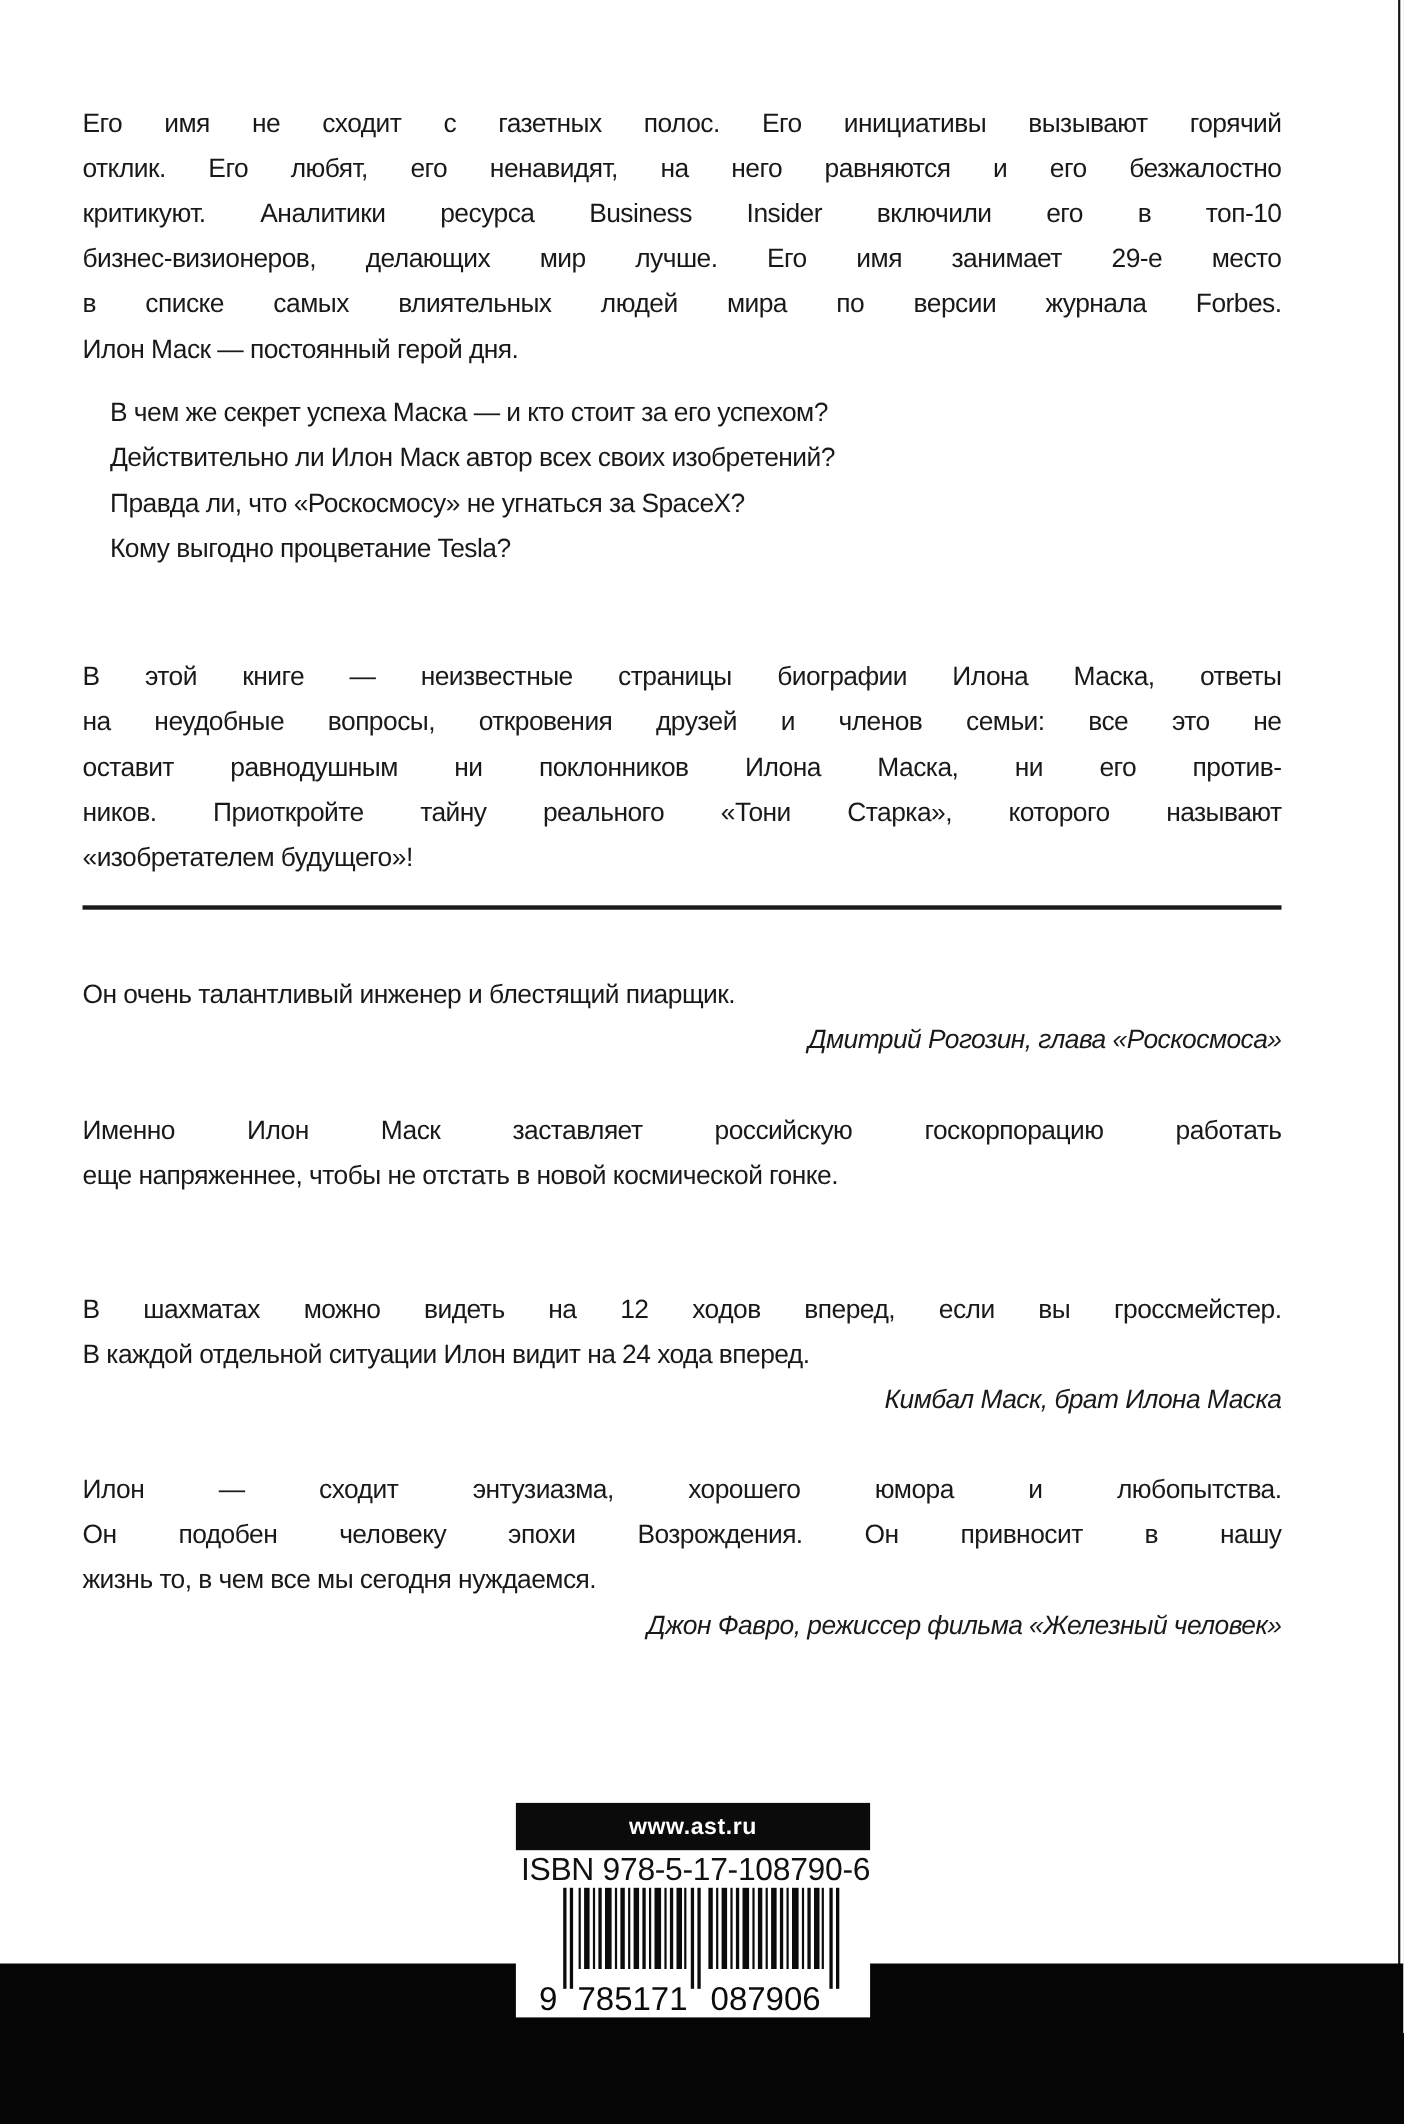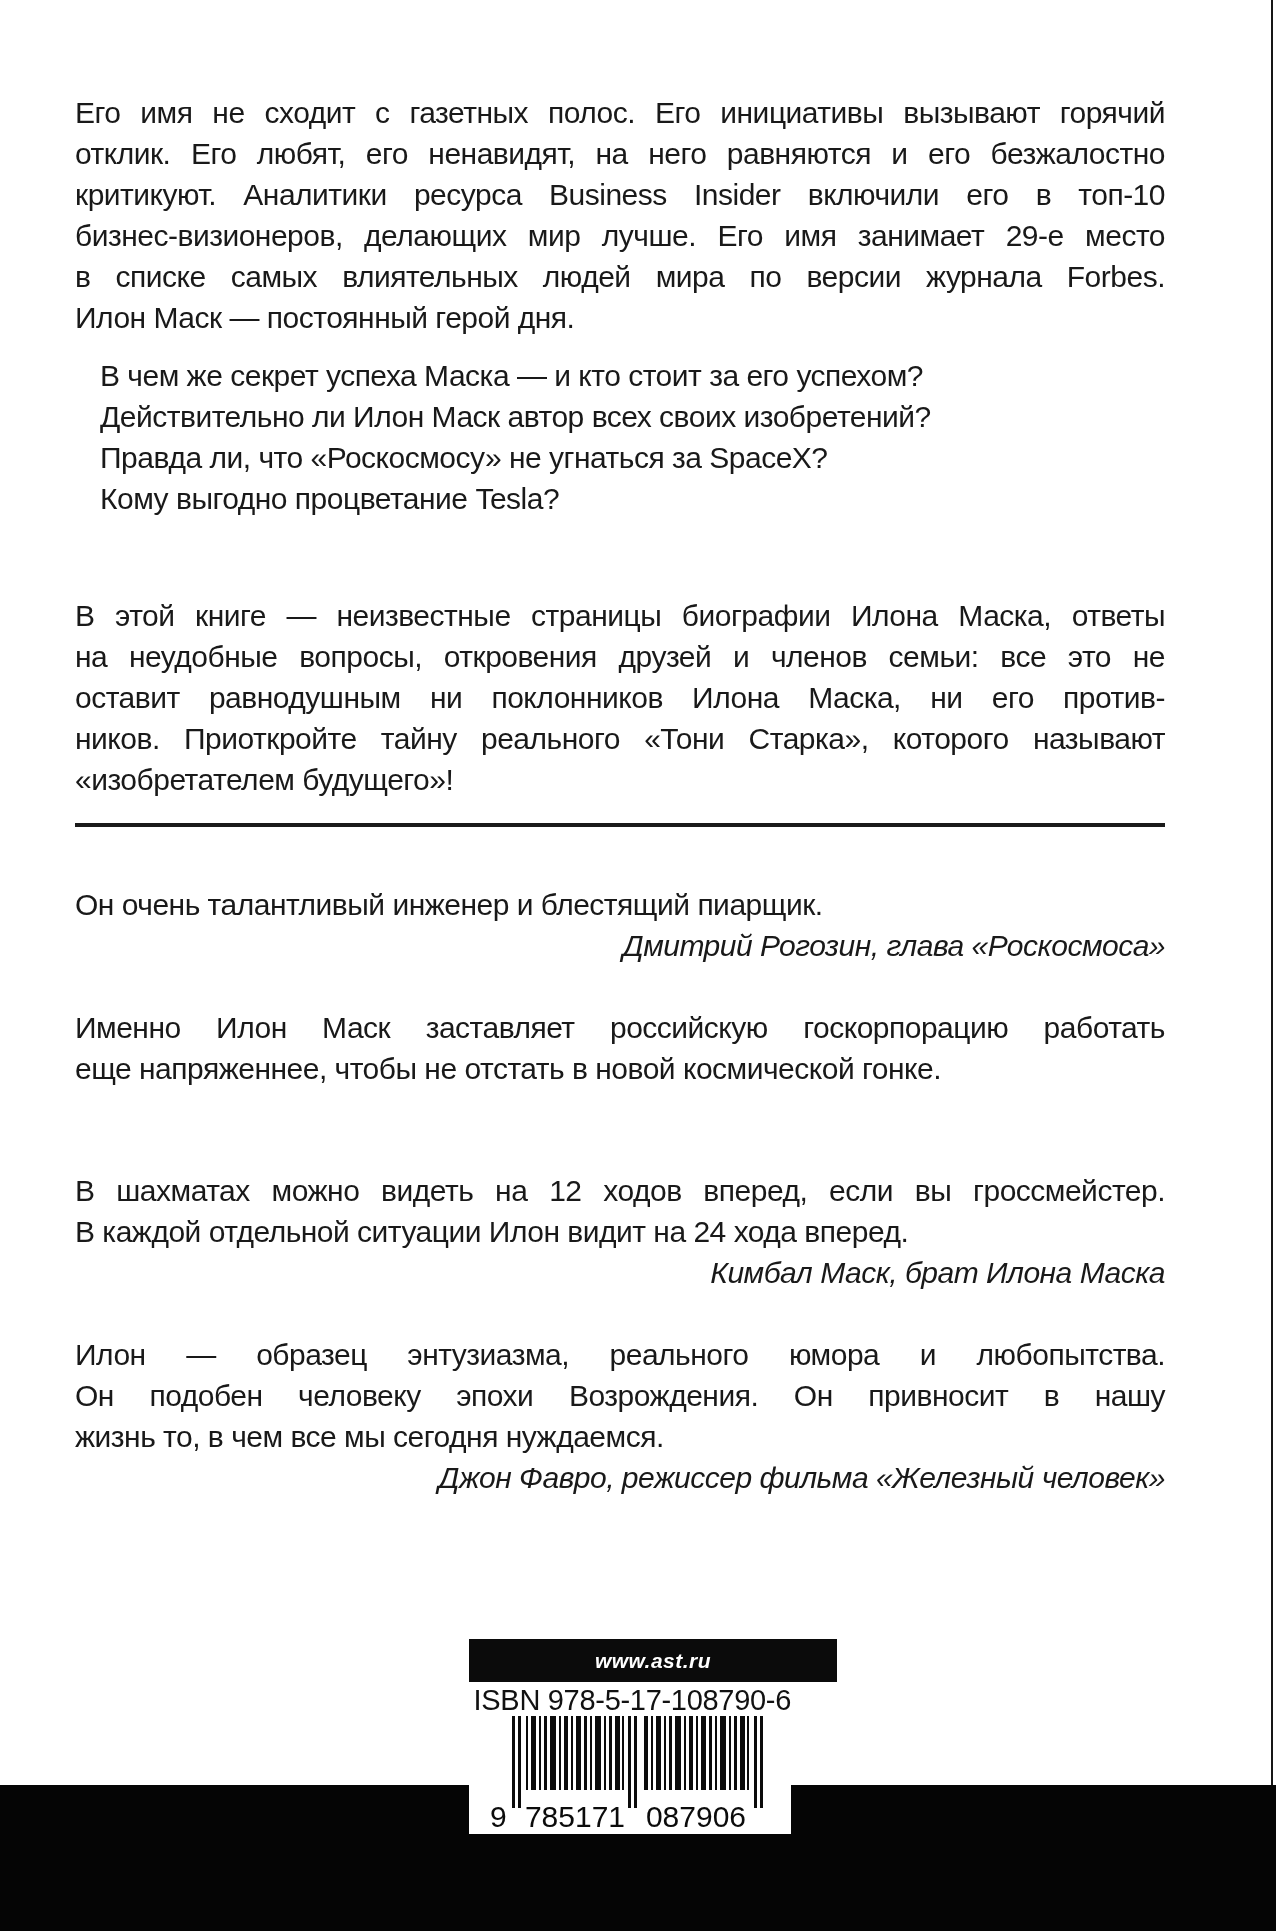--- a/index.html
+++ b/index.html
@@ -9,21 +9,21 @@
     margin:0 auto;
     background:#ffffff;
     overflow:hidden;
     font-family:"Liberation Sans", sans-serif;
     color:#191919;
   }
   .content-block{
     position:absolute;
     left:75px;
     width:1090px;
-    font-size:30px;
+    font-size:24px;
     line-height:41px;
     letter-spacing:-0.5px;
   }
   .ln{white-space:nowrap;}
   .ln.just{
     white-space:normal;
     text-align:justify;
     text-align-last:justify;
   }
   .questions{padding-left:25px;}
@@ -54,28 +54,27 @@
   }
   .barcode-block{
     position:absolute;
     left:469px;top:1632px;
     width:322px;height:202px;
     background:#ffffff;
     z-index:3;
   }
   .site-bar{
     margin:7px auto 0 auto;
-    width:368px;height:43px;
+    width:322px;height:43px;
     line-height:43px;
     text-align:center;
     color:#ffffff;
     font-size:21px;
     font-weight:bold;
     letter-spacing:0.5px;
-    font-style:italic;
   }
   .isbn-line{
     margin-top:4px;
     text-align:right;
     font-size:29px;
     line-height:28px;
     letter-spacing:-0.3px;
     color:#111111;
   }
   .barcode{
@@ -128,21 +127,21 @@
     <div class="ln">еще напряженнее, чтобы не отстать в новой космической гонке.</div>
   </div>
 
   <div class="content-block" style="top:1170px">
     <div class="ln just">В шахматах можно видеть на 12 ходов вперед, если вы гроссмейстер.</div>
     <div class="ln">В каждой отдельной ситуации Илон видит на 24 хода вперед.</div>
     <div class="ln attr">Кимбал Маск, брат Илона Маска</div>
   </div>
 
   <div class="content-block" style="top:1334px">
-    <div class="ln just">Илон — образец энтузиазма, реального юмора и любопытства.</div>
+    <div class="ln just">Илон — сходит энтузиазма, хорошего юмора и любопытства.</div>
     <div class="ln just">Он подобен человеку эпохи Возрождения. Он привносит в нашу</div>
     <div class="ln">жизнь то, в чем все мы сегодня нуждаемся.</div>
     <div class="ln attr">Джон Фавро, режиссер фильма «Железный человек»</div>
   </div>
 
   <div class="edge-line"></div>
 
   <div class="bottom-band" style="background: rgb(5, 5, 5);"></div>
 
   <div class="barcode-block">

